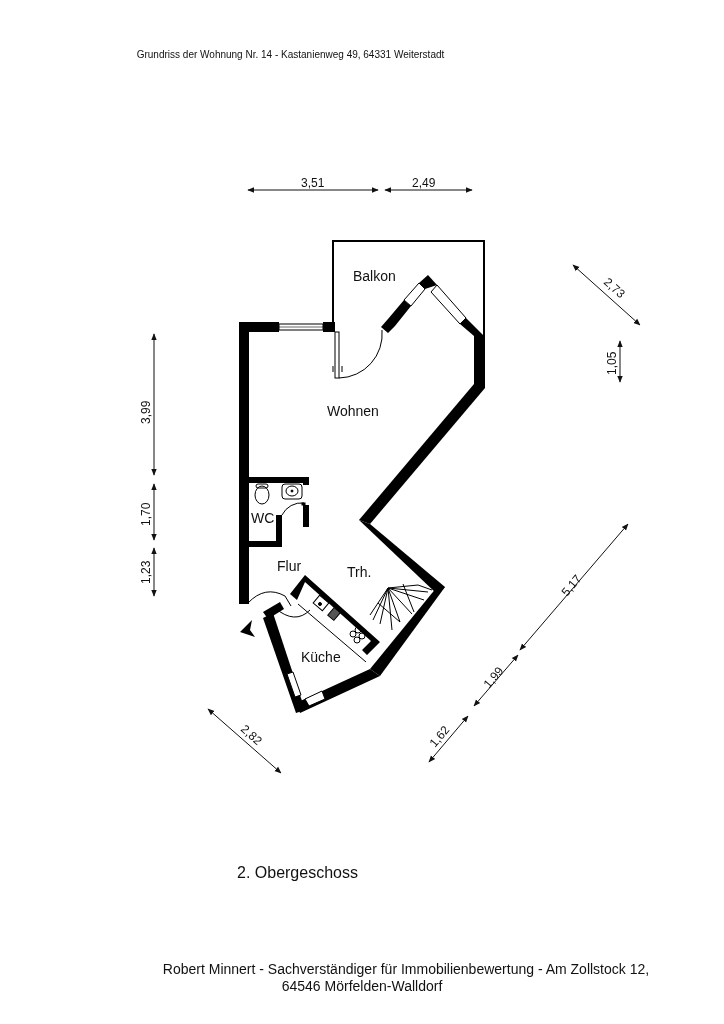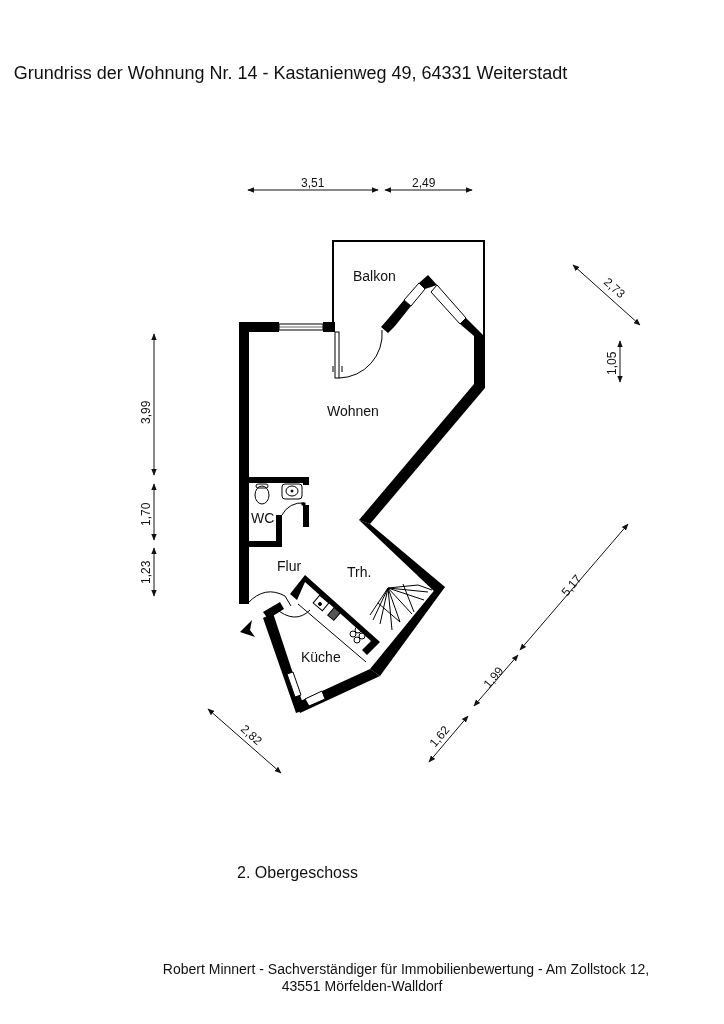--- a/index.html
+++ b/index.html
@@ -1,19 +1,19 @@
 <!DOCTYPE html>
 <html><head>
 <meta charset="utf-8">
 <style>
   html, body { margin:0; padding:0; background:#ffffff; }
   body { width:724px; height:1024px; position:relative; overflow:hidden;
          font-family:"Liberation Sans", sans-serif; color:#111; }
   .txt { position:absolute; white-space:nowrap; }
-  #title { left:0; width:581px; top:63px; text-align:center; font-size:18px; }
+  #title { left:0; width:581px; top:49px; text-align:center; font-size:10px; }
   #floor { left:237px; top:832px; font-size:16px;margin-top:32px; }
   #footer1 { left:0; width:724px; top:961px; text-align:center; font-size:14px;margin-left:44px; }
   #footer2 { left:0; width:724px; top:978px; text-align:center; font-size:14px; }
   svg { position:absolute; left:0; top:0; }
   svg text { font-family:"Liberation Sans", sans-serif; fill:#111; }
 </style>
 </head>
 <body>
 
 <div class="txt" id="title">Grundriss der Wohnung Nr. 14 - Kastanienweg 49, 64331 Weiterstadt</div>
@@ -157,13 +157,13 @@
   <text transform="translate(603,283) rotate(42)" font-size="12">2,73</text>
   <text transform="translate(616,375) rotate(-90)" font-size="12">1,05</text>
   <text transform="translate(567,597) rotate(-50)" font-size="12">5,17</text>
   <text transform="translate(489,689) rotate(-50)" font-size="12">1,99</text>
   <text transform="translate(435,748) rotate(-50)" font-size="12">1,62</text>
   <text transform="translate(240,730) rotate(42)" font-size="12">2,82</text>
 </svg>
 
 <div class="txt" id="floor">2. Obergeschoss</div>
 <div class="txt" id="footer1">Robert Minnert - Sachverständiger für Immobilienbewertung - Am Zollstock 12,</div>
-<div class="txt" id="footer2">43551 Mörfelden-Walldorf</div>
+<div class="txt" id="footer2">64546 Mörfelden-Walldorf</div>
 
 </body></html>

